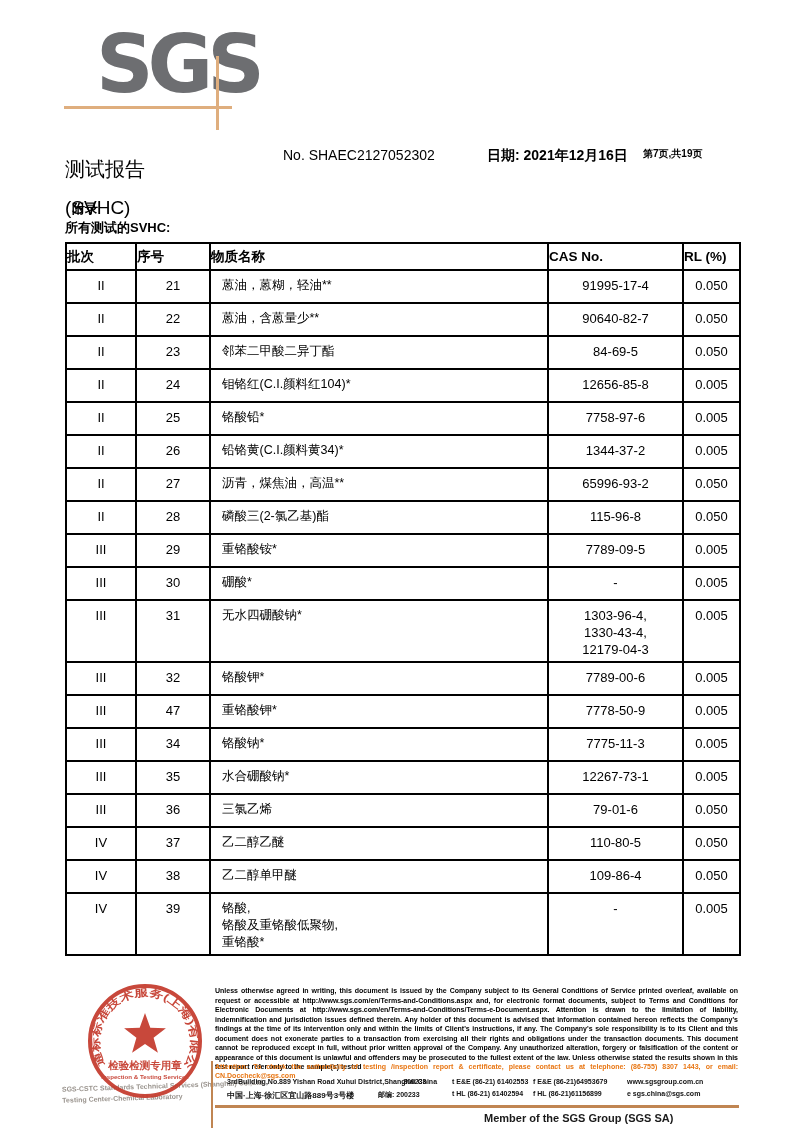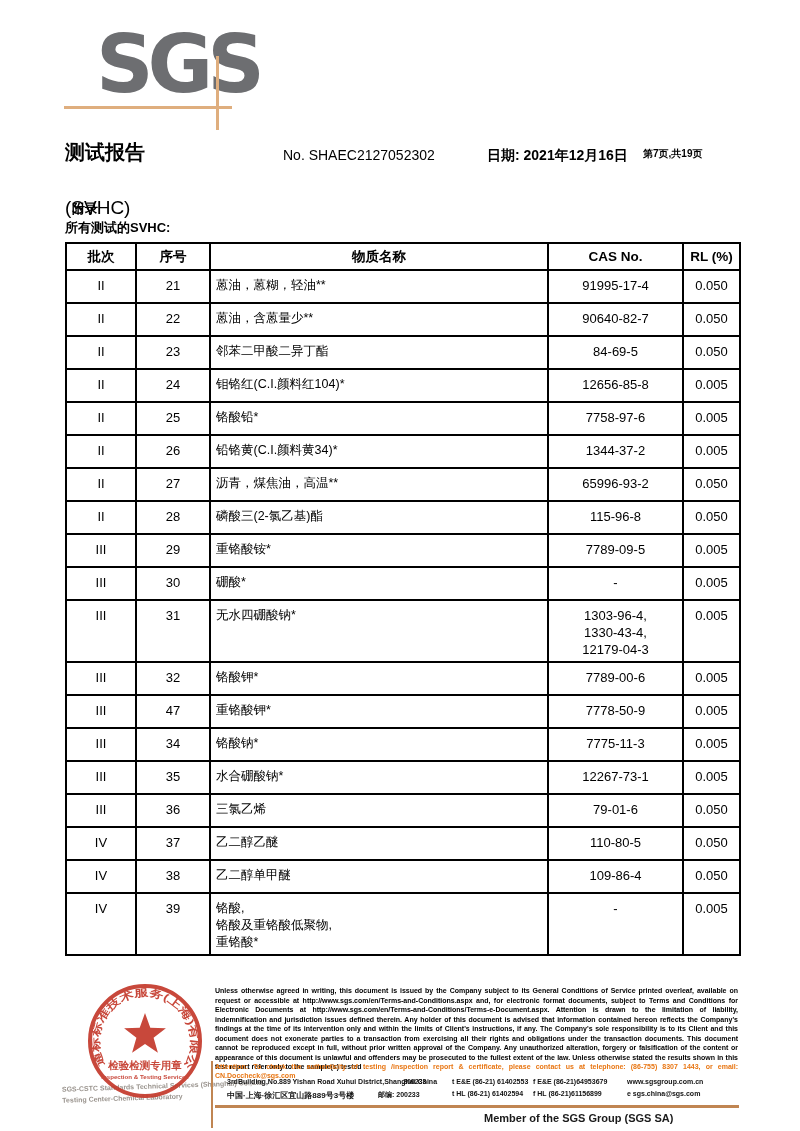--- a/index.html
+++ b/index.html
@@ -7,36 +7,36 @@
   body { font-family:"Liberation Sans","DejaVu Sans",sans-serif; position:relative; color:#000; }
   .abs { position:absolute; }
 
   
   .logo-text { left:96px; top:18px; font-size:80px; font-weight:bold; color:#6d6e71;
                letter-spacing:-6px; font-family:"DejaVu Sans",sans-serif; }
   .logo-hline { left:64px; top:106px; width:168px; height:3px; background:#dfae7e; }
   .logo-vline { left:216px; top:56px; width:3px; height:74px; background:#dfae7e; }
 
   
-  .title     { left:65px;  top:139px; font-size:20px; font-weight:bold; }
+  .title     { left:65px;  top:156px; font-size:20px; font-weight:normal; }
   .subtitle  { left:65px;  top:169px; font-size:19px; font-weight:normal;margin-top:28px; }
   .report-no { left:283px; top:147px; font-size:14px; font-weight:normal; }
   .date      { left:487px; top:147px; font-size:14px; font-weight:bold; }
   .pageno    { left:643px; top:147px; font-size:10px; font-weight:bold; }
   .appendix  { left:72px;  top:200px; font-size:13px; font-weight:bold; }
   .section   { left:65px;  top:219px; font-size:13px; font-weight:bold; }
 
   
   table.svhc { position:absolute; left:65px; top:242px; width:674px;
                border-collapse:collapse; table-layout:fixed; }
   .svhc th, .svhc td { border:2px solid #000; }
-  .svhc th { height:27px; font-size:13.5px; font-weight:bold; text-align:center; }
+  .svhc th { height:27px; font-size:13.5px; font-weight:bold; text-align:left; }
   .svhc td { height:33px; font-size:13px; text-align:center; vertical-align:top;
              padding:6px 2px 3px 2px; line-height:17px; white-space:pre-line; }
-  .svhc td.name { text-align:left; padding-left:5px; font-size:12.5px; }
+  .svhc td.name { text-align:left; padding-left:11px; font-size:12.5px; }
 
   
   .legal { left:215px; top:986px; width:523px; font-size:7px; line-height:9.5px;
            text-align:justify; font-weight:600; color:#000; }
   .attention { left:215px; top:1062px; width:523px; font-size:7px; line-height:9.2px;
                text-align:justify; font-weight:700; color:#e87511; }
   .addr-row { left:213px; width:527px; height:11px; font-size:7px; font-weight:600; color:#111; }
   .addr-row span { position:absolute; white-space:nowrap; }
   .addr1 { top:1078px; } .addr2 { top:1090px; }
   .c-a { left:14px; } .c-b { left:190px; } .c-b2 { left:165px; }

